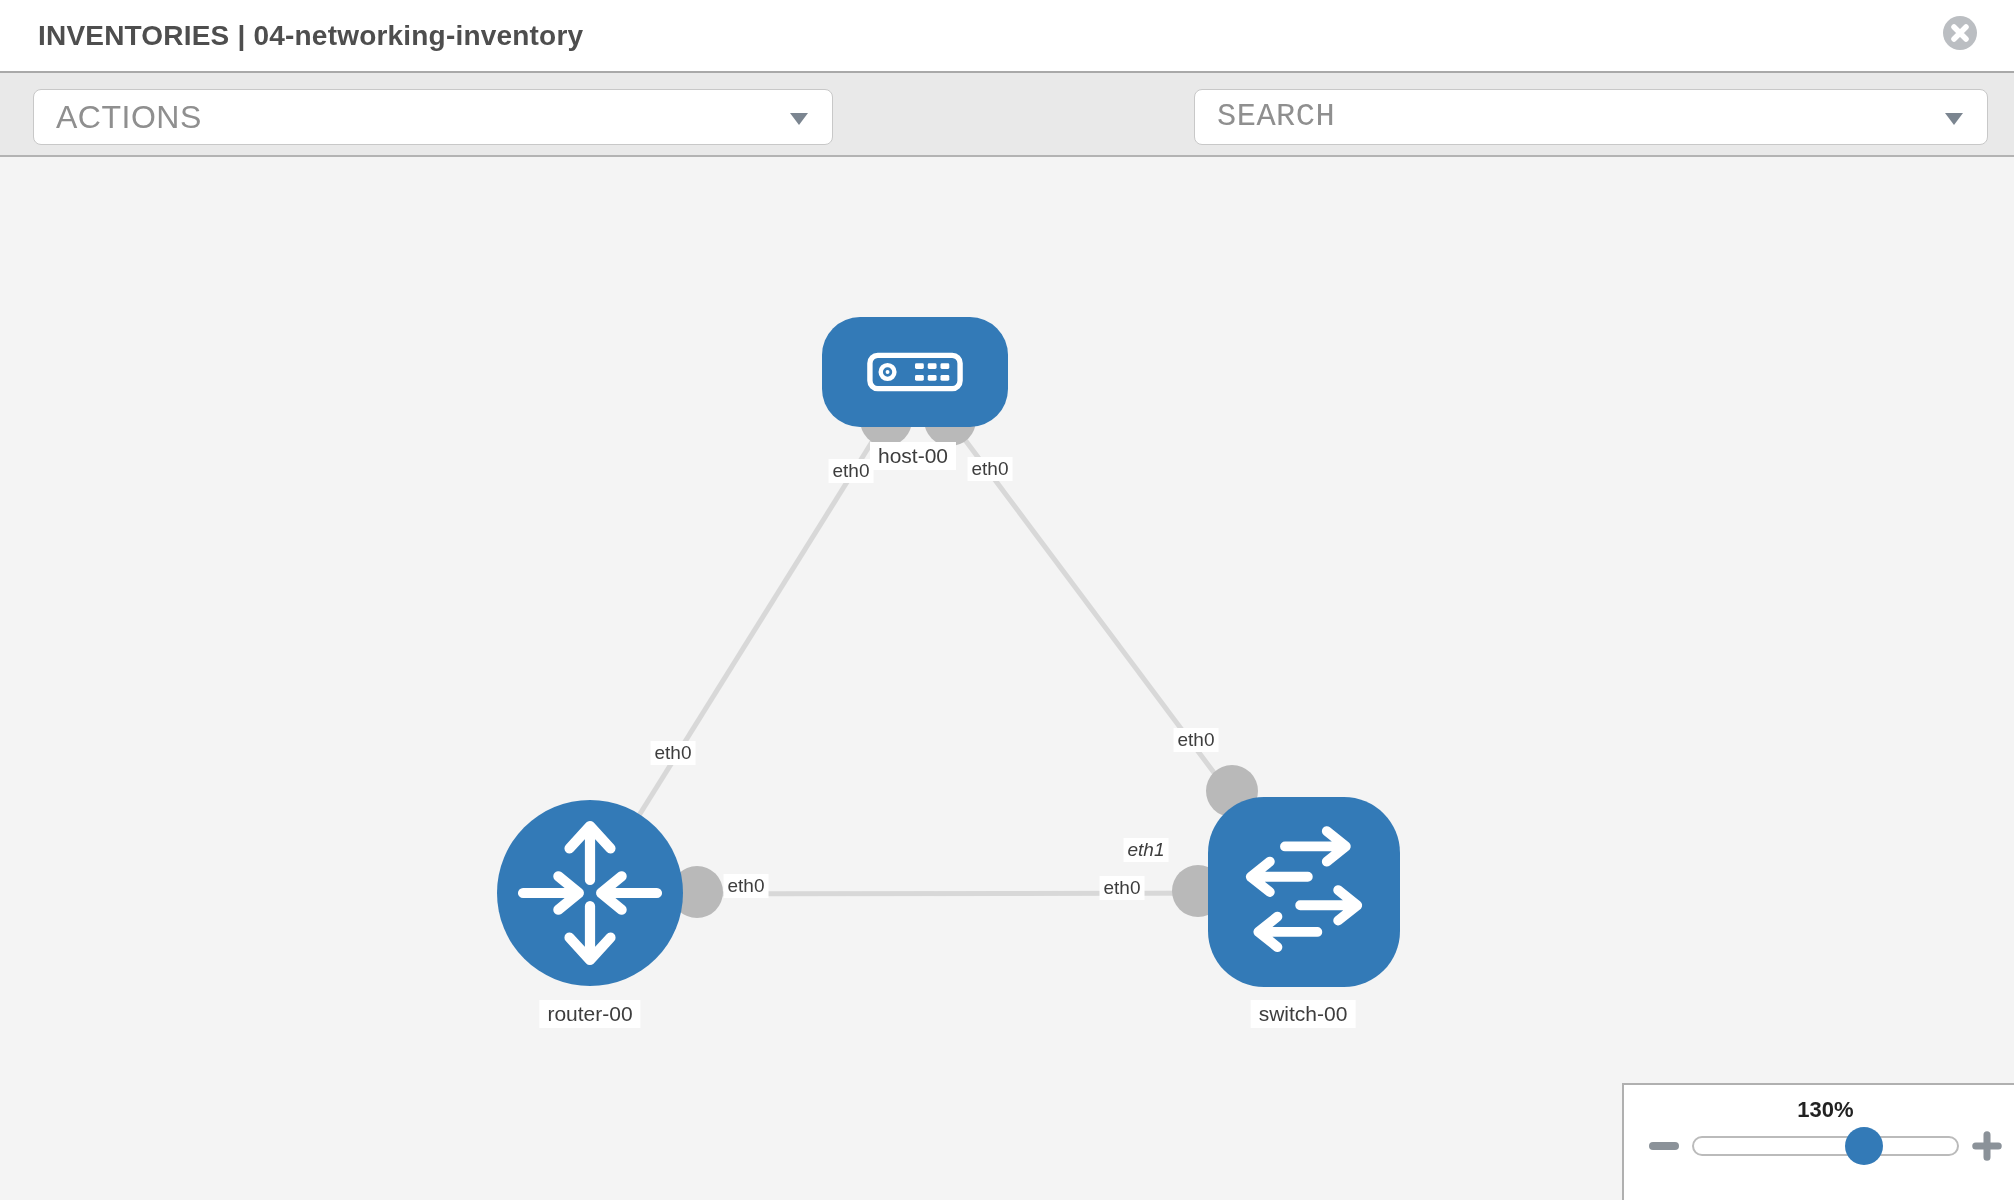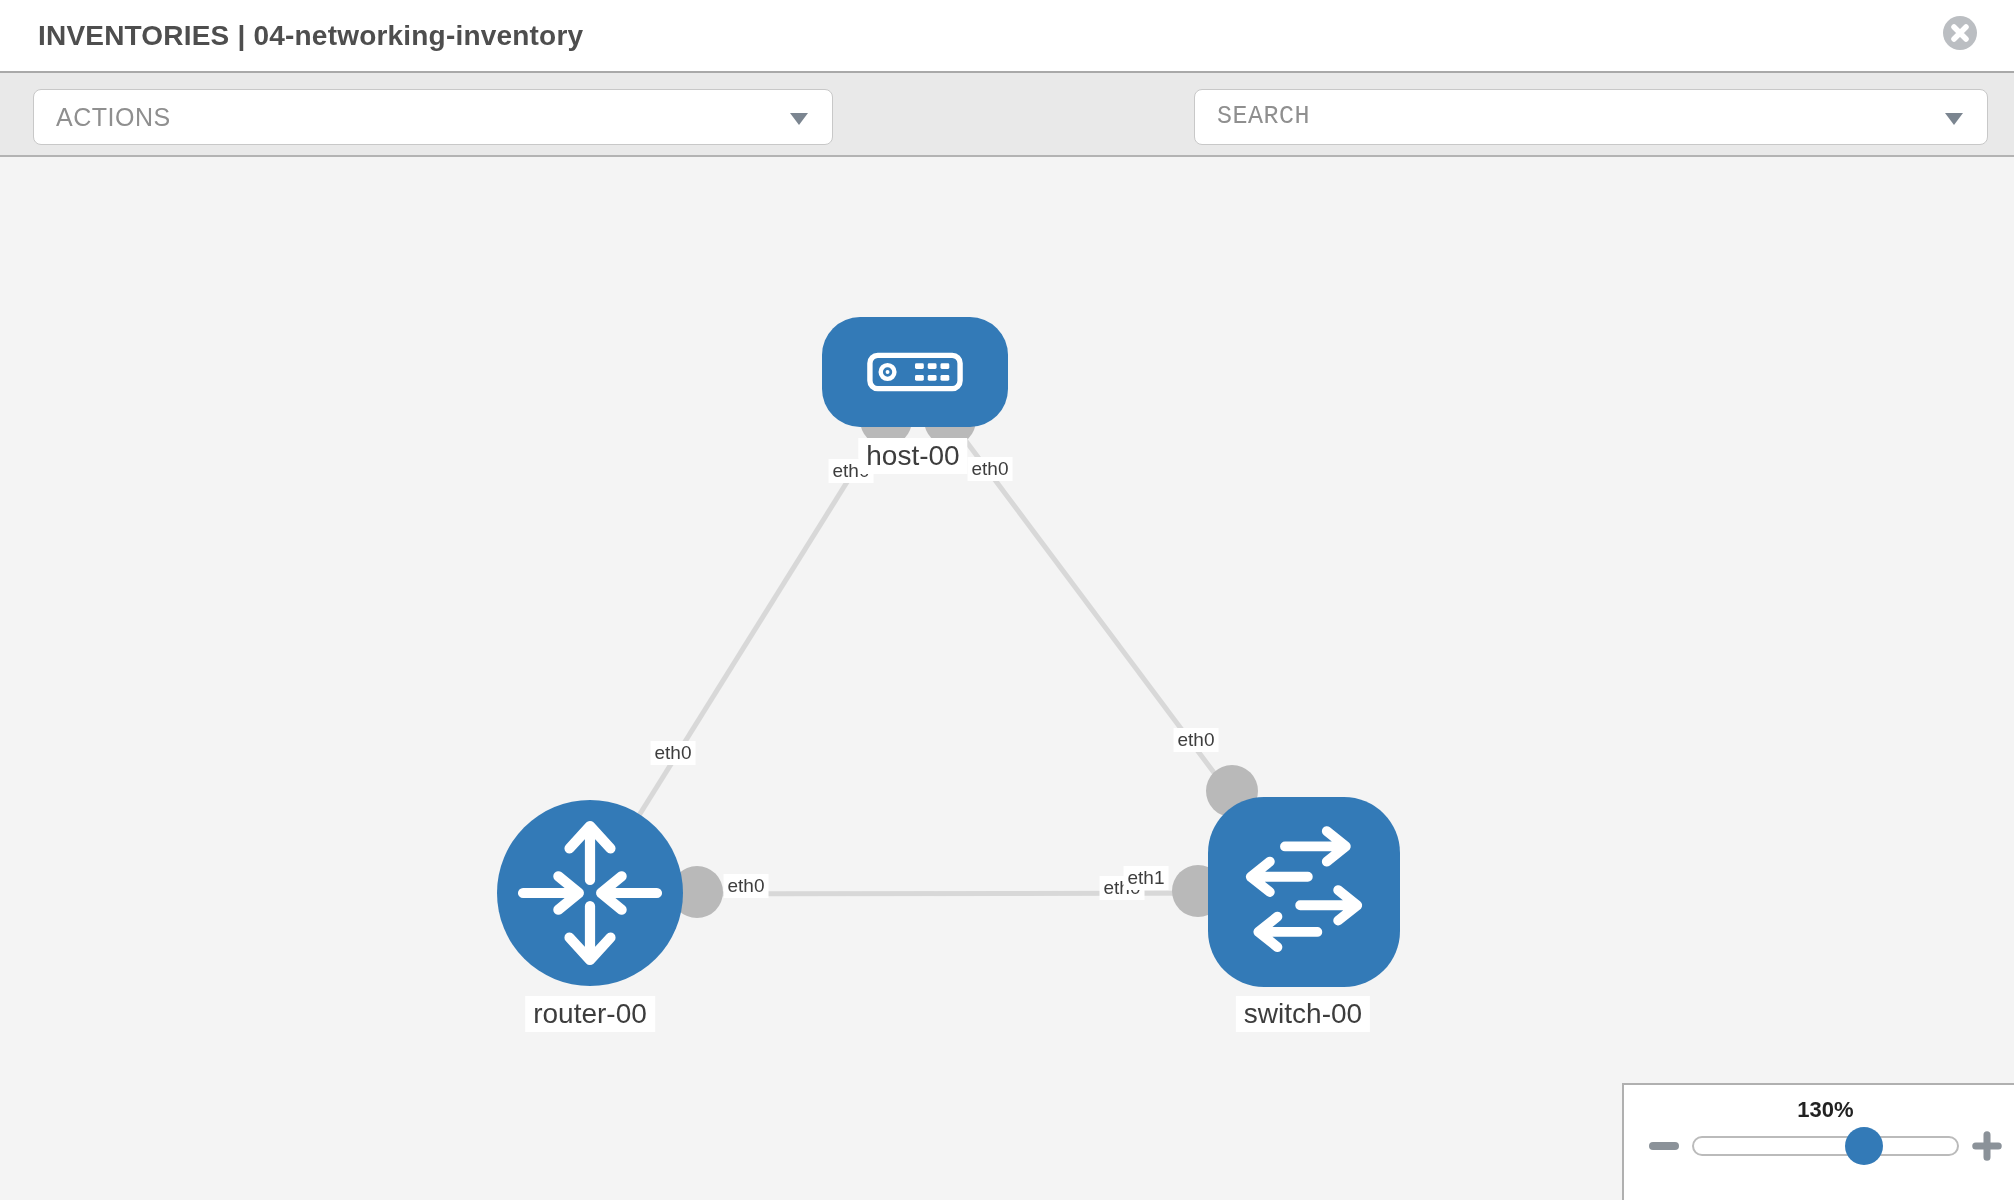--- a/index.html
+++ b/index.html
@@ -11,40 +11,40 @@
   .header { position:absolute; left:0; top:0; width:2014px; height:71px; background:#fff; }
   .header h1 { position:absolute; left:38px; top:0; height:71px; line-height:71px;
                font-size:28px; font-weight:bold; color:#4e4e4e; letter-spacing:0.2px; }
   .close-btn { position:absolute; left:1942px; top:15px; width:36px; height:36px; cursor:pointer; }
 
   
   .toolbar { position:absolute; left:0; top:71px; width:2014px; height:86px;
              background:#e9e9e9; border-top:2px solid #a9a9a9; border-bottom:2px solid #b3b3b3; }
   .combo { position:absolute; top:16px; height:56px; background:#fff;
            border:1px solid #c8c8c8; border-radius:8px; cursor:pointer; }
-  .combo .combo-text { position:absolute; left:22px; top:0; line-height:54px; font-size:25px;
+  .combo .combo-text { position:absolute; left:22px; top:0; line-height:54px; font-size:32px;
                        color:#8f8f8f; letter-spacing:0.5px; white-space:nowrap; }
   .combo .caret { position:absolute; right:24px; top:23px; width:0; height:0;
                   border-left:9px solid transparent; border-right:9px solid transparent;
                   border-top:12px solid #7b8590; }
   .combo-actions { left:33px; width:800px; }
   .combo-search  { left:1194px; width:794px;font-family:Liberation Mono, monospace; }
   .tool-icon { position:absolute; cursor:pointer; }
 
   
   .canvas { position:absolute; left:0; top:157px; width:2014px; height:1043px; background:#f4f4f4; }
   .net-svg { position:absolute; left:0; top:0; z-index:10; }
   .node { position:absolute; z-index:20; background:#337ab7; display:flex;
           align-items:center; justify-content:center; cursor:pointer; }
   .node-host   { left:822px;  top:160px; width:186px; height:110px; border-radius:38px; }
   .node-router { left:497px;  top:643px; width:186px; height:186px; border-radius:50%; }
   .node-switch { left:1208px; top:640px; width:192px; height:190px; border-radius:56px; }
   .lbl { position:absolute; z-index:30; transform:translate(-50%,-50%);
          background:#fff; color:#3d3d3d; white-space:nowrap; }
-  .node-lbl { font-size:28px; padding:2px 8px; z-index:32; }
+  .node-lbl { font-size:21px; padding:2px 8px; z-index:32; }
   .eth-lbl  { font-size:19px; padding:1px 4px; z-index:31; }
   .eth-front { z-index:33; }
 
   
   .zoom-panel { position:absolute; left:1622px; top:926px; width:392px; height:117px;
                 background:#fff; border-left:2px solid #b0b0b0; border-top:2px solid #b0b0b0; z-index:40; }
   .zoom-level { position:absolute; left:68px; top:12px; width:267px; text-align:center;
                 font-size:22px; color:#222;font-weight:bold; }
   .zoom-minus { position:absolute; left:25px; top:57px; width:30px; height:8px;
                 border-radius:4px; background:#8b9299; cursor:pointer; }
@@ -138,21 +138,21 @@
         <path d="M48 57 H76 M68 49 L78 57 L68 65"></path>
         <path d="M57 71 H28 M36 63 L26 71 L36 79"></path>
       </svg>
     </div>
 
     <span class="lbl eth-lbl" style="left:851px;  top:314px;">eth0</span>
     <span class="lbl eth-lbl" style="left:990px;  top:312px;">eth0</span>
     <span class="lbl eth-lbl" style="left:673px;  top:596px;">eth0</span>
     <span class="lbl eth-lbl" style="left:746px;  top:729px;">eth0</span>
     <span class="lbl eth-lbl" style="left:1122px; top:731px;">eth0</span>
-    <span class="lbl eth-lbl eth-front" style="left:1146px; top:721px;">eth1</span>
+    <span class="lbl eth-lbl eth-front" style="left:1146px; top:693px;font-style:italic;">eth1</span>
     <span class="lbl eth-lbl" style="left:1196px; top:583px;">eth0</span>
 
     <span class="lbl node-lbl" style="left:913px;  top:299px;">host-00</span>
     <span class="lbl node-lbl" style="left:590px;  top:857px;">router-00</span>
     <span class="lbl node-lbl" style="left:1303px; top:857px;">switch-00</span>
 
     <div class="zoom-panel">
       <div class="zoom-level">130%</div>
       <div class="zoom-minus"></div>
       <div class="zoom-track"></div>

